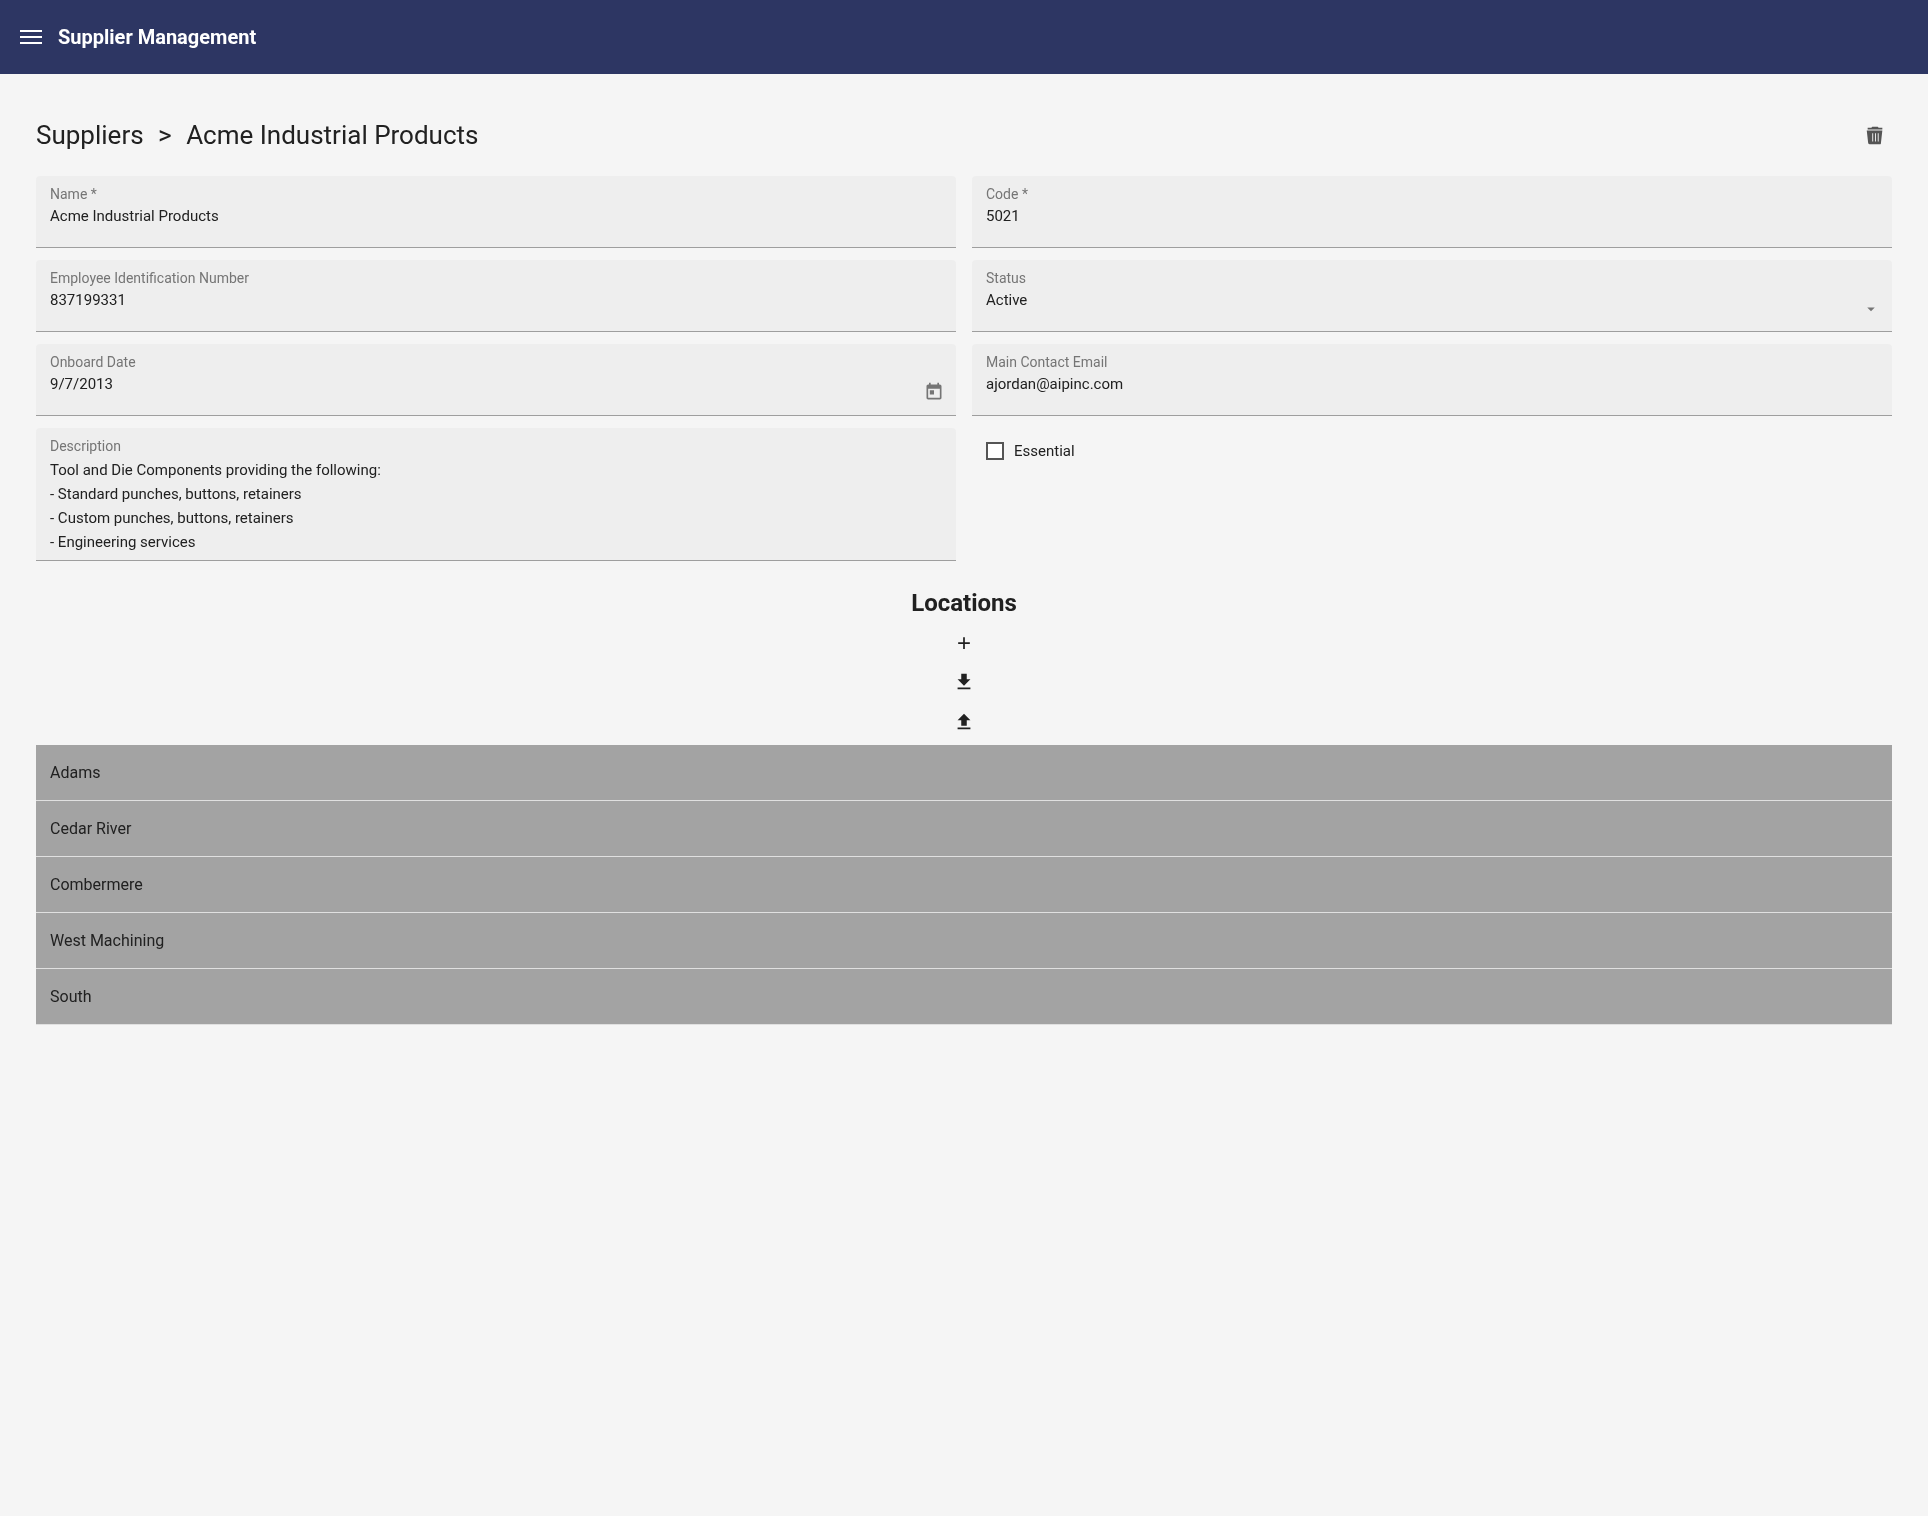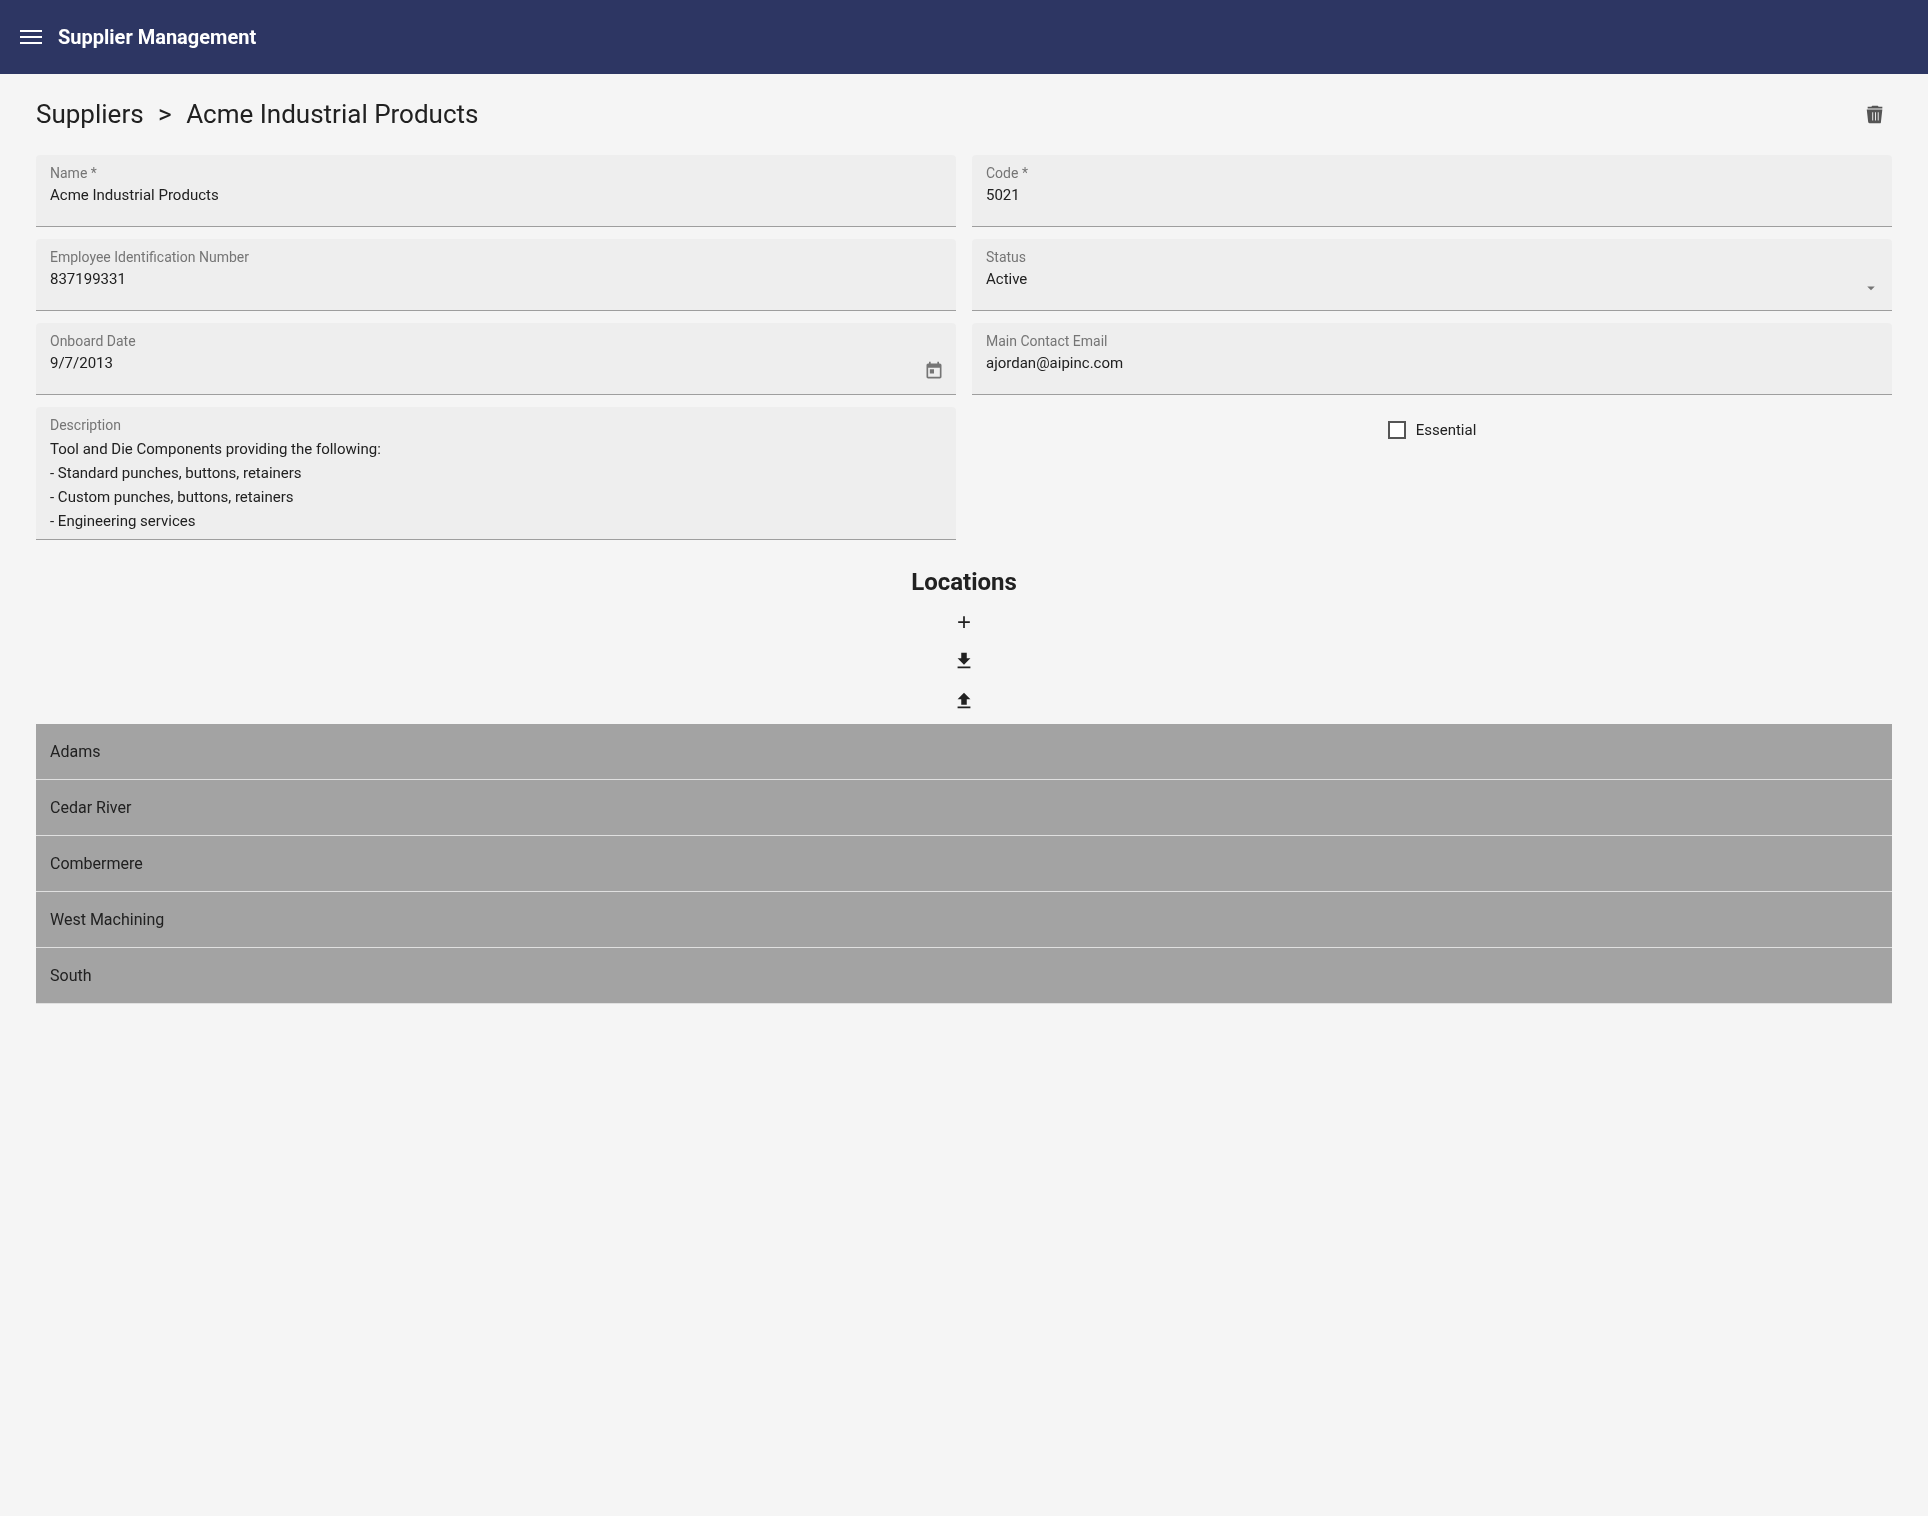--- a/index.html
+++ b/index.html
@@ -19,21 +19,21 @@
     }
     .app-header .menu-icon span {
       display: block; width: 22px; height: 2px; background: white;
     }
     .app-header .app-title {
       font-size: 20px; font-weight: 700; color: white;
     }
 
     
     .page-content {
-      padding: 23px 36px;
+      padding: 44px 36px;
       max-width: 1928px;
     }
 
     
     .breadcrumb-row {
       display: flex; align-items: center; justify-content: space-between; margin-bottom: 24px;
     }
     .breadcrumb {
       font-size: 26px; font-weight: 400; color: #212121;
     }
@@ -201,21 +201,21 @@
   </div>
 
   <div class="form-row last-row">
     <div class="form-field" style="min-height: 120px;">
       <span class="field-label">Description</span>
       <div class="field-value multiline">Tool and Die Components providing the following:
 - Standard punches, buttons, retainers
 - Custom punches, buttons, retainers
 - Engineering services</div>
     </div>
-    <div style="display:flex; flex-direction:column; gap:0;align-items:center;">
+    <div style="display:flex; flex-direction:column; gap:0;">
       <div class="essential-area">
         <span class="checkbox-box"></span>
         <span class="essential-label">Essential</span>
       </div>
     </div>
   </div>
 
   <div class="locations-header">
     <span class="locations-title">Locations</span>
     <button class="locations-add-btn">+</button>

